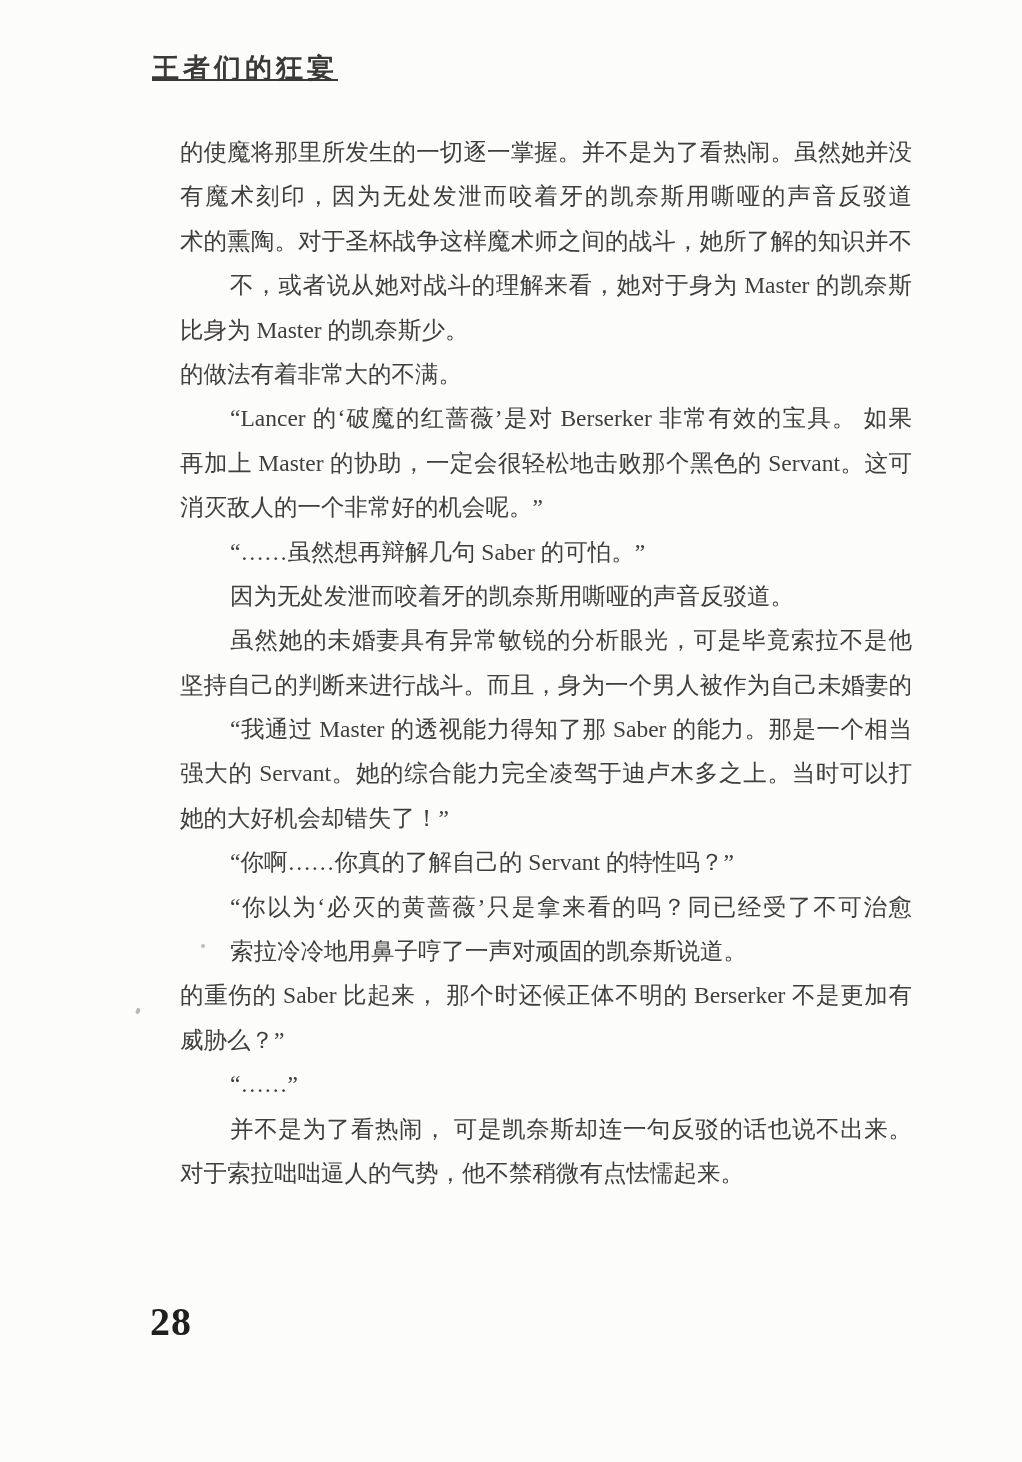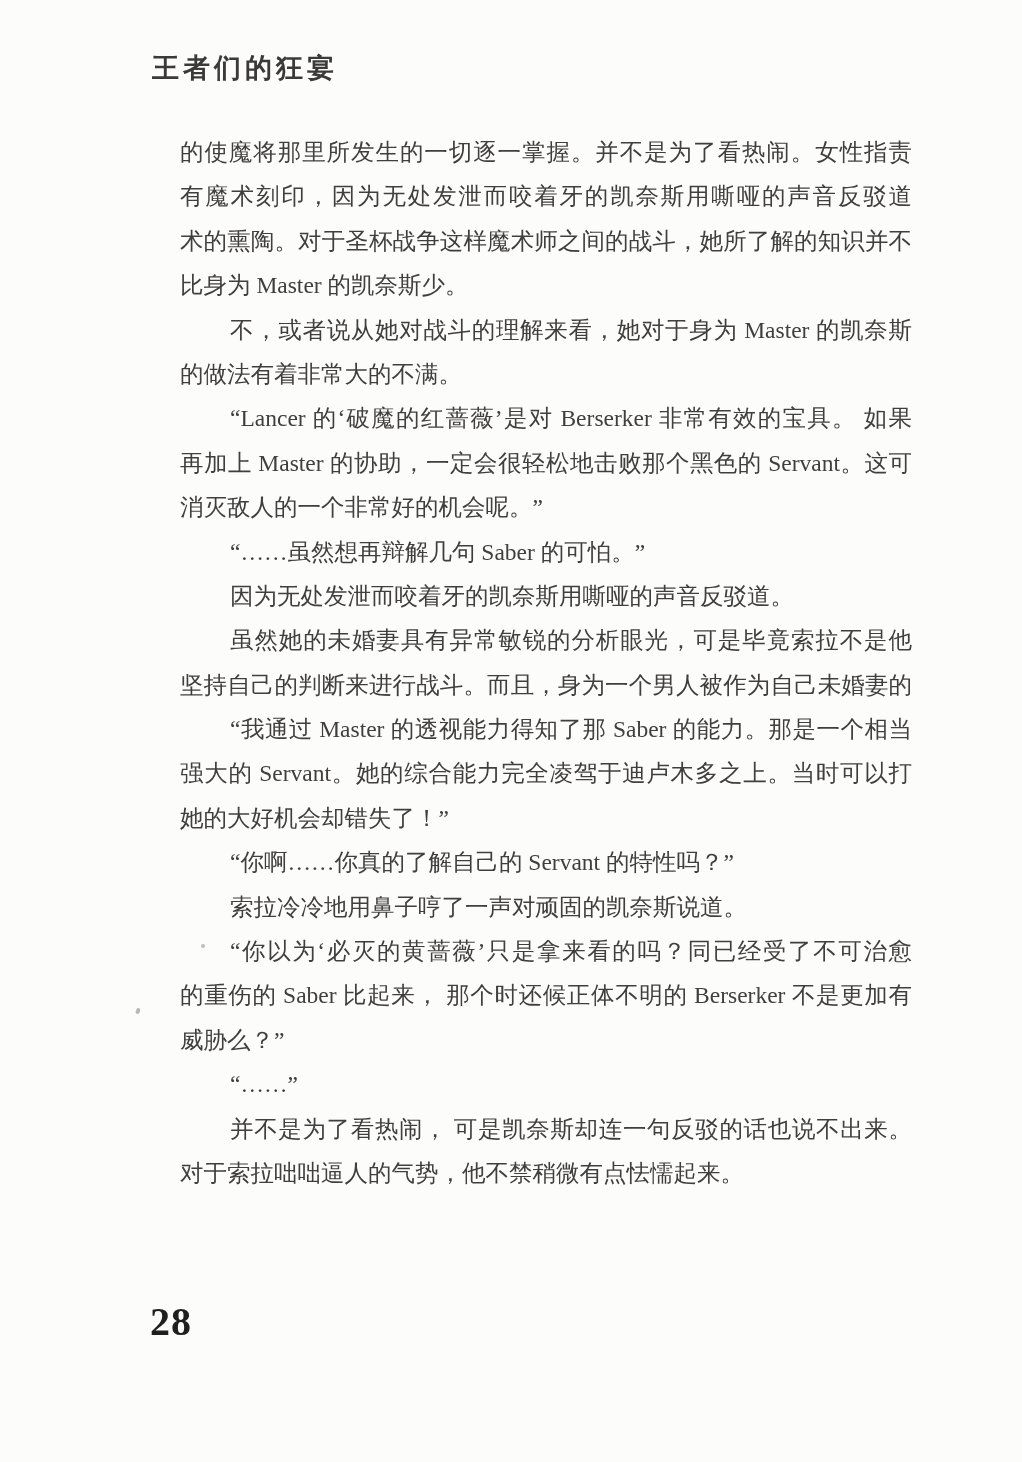--- a/index.html
+++ b/index.html
@@ -16,20 +16,21 @@
     font-family: "Liberation Serif", "DejaVu Serif", serif;
   }
   .running-header {
     position: absolute;
     left: 152px;
     top: 50px;
     font-size: 27px;
     font-weight: 700;
     letter-spacing: 4px;
     color: #3b3a38;
+    text-decoration: underline;
   }
   .body-text {
     position: absolute;
     left: 180px;
     top: 130px;
     width: 732px;
     font-size: 23.5px;
     color: #403f3d;
     text-rendering: optimizeLegibility;
   }
@@ -65,39 +66,39 @@
   .speck-1 { left: 201px; top: 944px; width: 4px; height: 4px; opacity: .55; }
   .speck-2 { left: 136px; top: 1008px; width: 4px; height: 6px; opacity: .6; transform: rotate(20deg); border-radius: 40% 60% 60% 40%; }
 </style>
 </head>
 <body>
 
 <div class="page">
   <div class="running-header">王者们的狂宴</div>
 
   <div class="body-text">
-      <div class="line fill">的使魔将那里所发生的一切逐一掌握。并不是为了看热闹。女性指责</div>
+      <div class="line fill">的使魔将那里所发生的一切逐一掌握。并不是为了看热闹。虽然她并没</div>
       <div class="line fill">有魔术刻印，因为无处发泄而咬着牙的凯奈斯用嘶哑的声音反驳道</div>
       <div class="line fill">术的熏陶。对于圣杯战争这样魔术师之间的战斗，她所了解的知识并不</div>
+      <div class="line indent fill">不，或者说从她对战斗的理解来看，她对于身为 Master 的凯奈斯</div>
       <div class="line">比身为 Master 的凯奈斯少。</div>
-      <div class="line indent fill">不，或者说从她对战斗的理解来看，她对于身为 Master 的凯奈斯</div>
       <div class="line">的做法有着非常大的不满。</div>
       <div class="line indent fill">“Lancer 的‘破魔的红蔷薇’是对 Berserker 非常有效的宝具。 如果</div>
       <div class="line fill">再加上 Master 的协助，一定会很轻松地击败那个黑色的 Servant。这可是</div>
       <div class="line">消灭敌人的一个非常好的机会呢。”</div>
       <div class="line indent">“……虽然想再辩解几句 Saber 的可怕。”</div>
       <div class="line indent">因为无处发泄而咬着牙的凯奈斯用嘶哑的声音反驳道。</div>
       <div class="line indent fill">虽然她的未婚妻具有异常敏锐的分析眼光，可是毕竟索拉不是他</div>
       <div class="line fill">坚持自己的判断来进行战斗。而且，身为一个男人被作为自己未婚妻的</div>
       <div class="line indent fill">“我通过 Master 的透视能力得知了那 Saber 的能力。那是一个相当</div>
       <div class="line fill">强大的 Servant。她的综合能力完全凌驾于迪卢木多之上。当时可以打败</div>
       <div class="line">她的大好机会却错失了！”</div>
       <div class="line indent">“你啊……你真的了解自己的 Servant 的特性吗？”</div>
+      <div class="line indent fill">“你以为‘必灭的黄蔷薇’只是拿来看的吗？同已经受了不可治愈</div>
       <div class="line indent">索拉冷冷地用鼻子哼了一声对顽固的凯奈斯说道。</div>
-      <div class="line indent fill">“你以为‘必灭的黄蔷薇’只是拿来看的吗？同已经受了不可治愈</div>
       <div class="line fill">的重伤的 Saber 比起来， 那个时还候正体不明的 Berserker 不是更加有</div>
       <div class="line">威胁么？”</div>
       <div class="line indent">“……”</div>
       <div class="line indent fill">并不是为了看热闹， 可是凯奈斯却连一句反驳的话也说不出来。</div>
       <div class="line">对于索拉咄咄逼人的气势，他不禁稍微有点怯懦起来。</div>
     </div>
 
   <div class="speck speck-1"></div>
   <div class="speck speck-2"></div>
 

